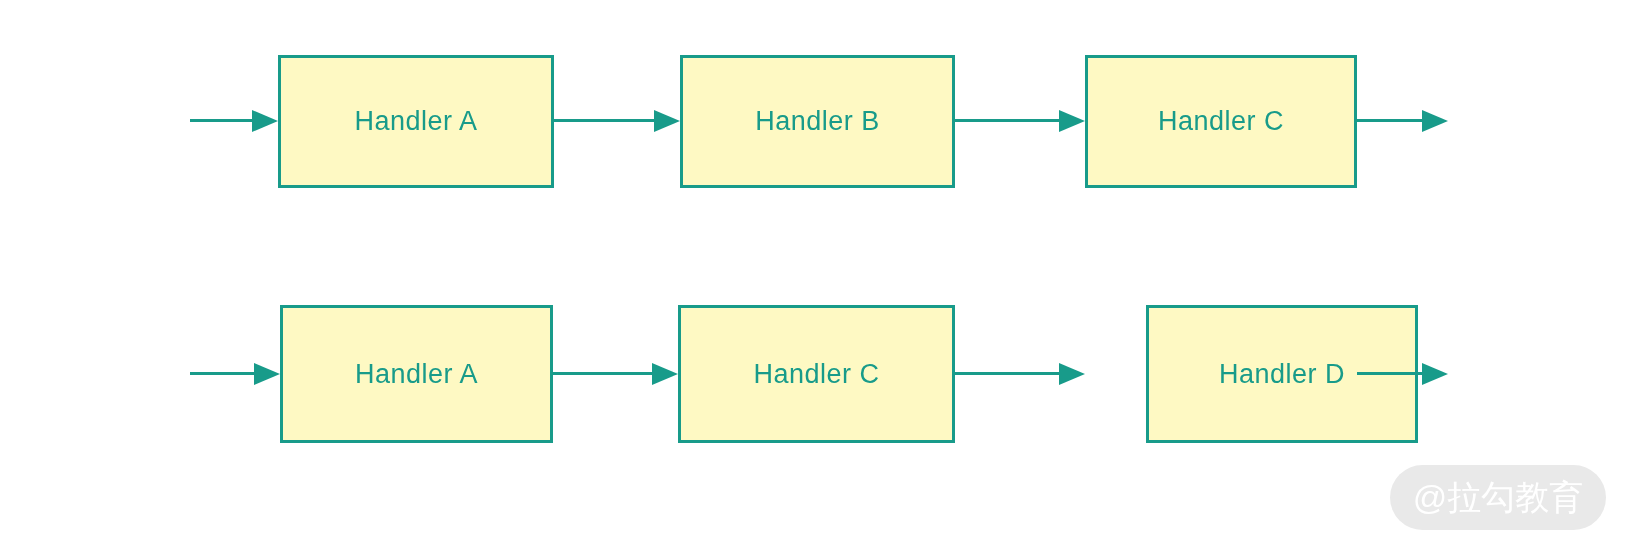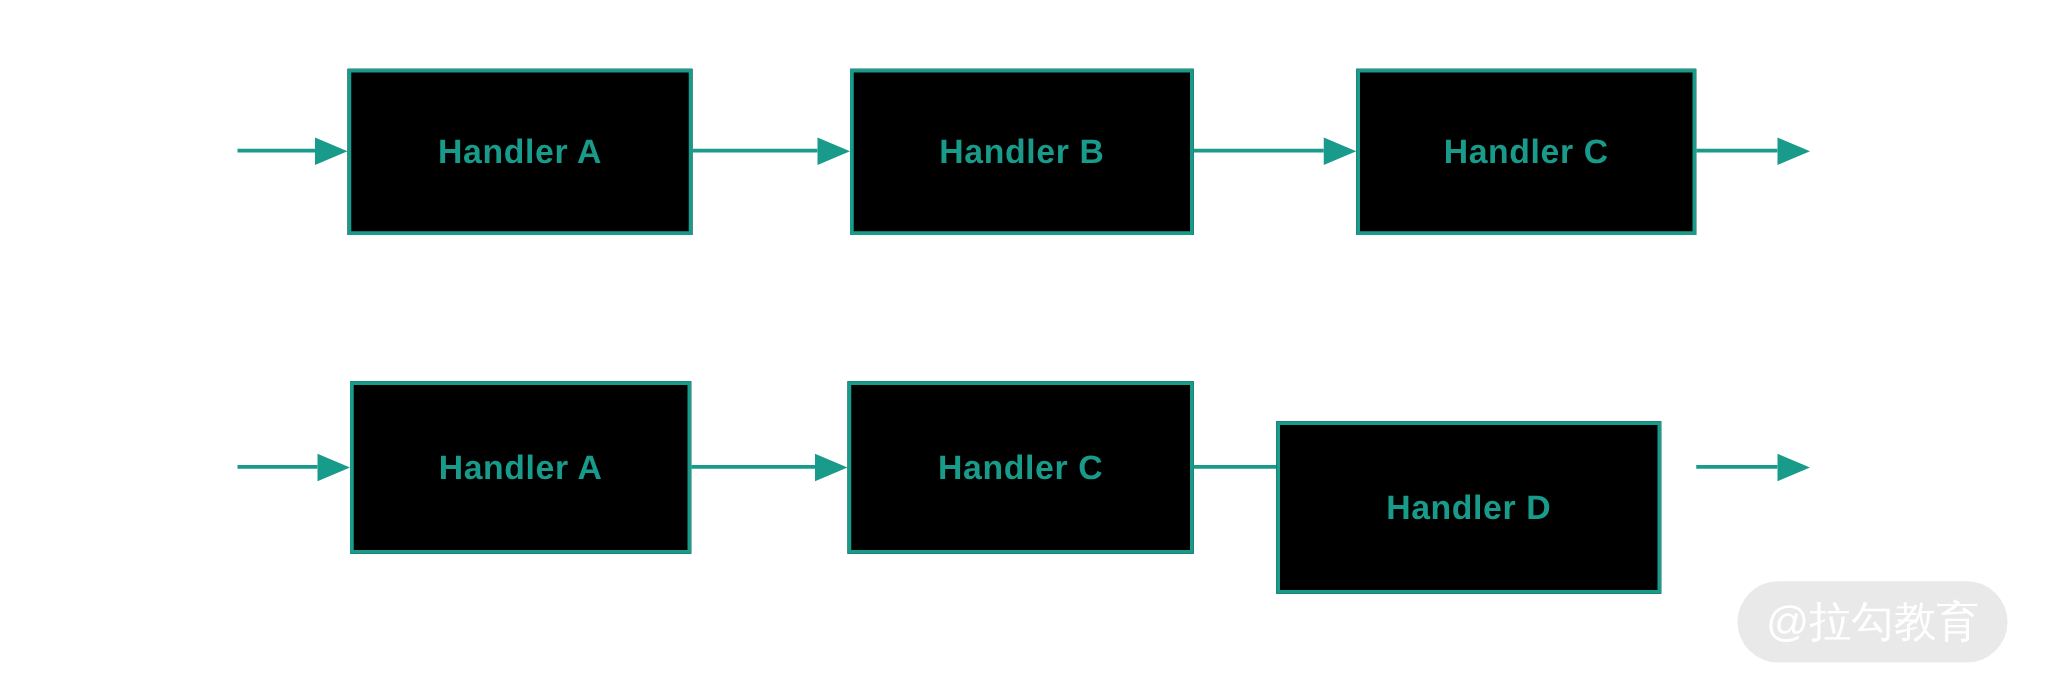--- a/index.html
+++ b/index.html
@@ -12,25 +12,24 @@
     position: relative;
     width: 1642px;
     height: 553px;
     background: var(--background, #ffffff);
     overflow: hidden;
   }
   .handler-box {
     position: absolute;
     box-sizing: border-box;
     border: 3px solid var(--accent, #189B8A);
-    background: #000000;
+    background: #fef9c3;
     display: flex;
     align-items: center;
     justify-content: center;
-    font-weight: bold;
   }
   .handler-label {
     color: var(--accent, #189B8A);
     font-size: 27px;
     letter-spacing: 0.5px;
     white-space: nowrap;
   }
   .flow-arrow {
     position: absolute;
     height: 3px;
@@ -60,21 +59,21 @@
   .r1-b3 { left: 1085px; width: 272px; }
   
   .r2-box   { top: 305px; height: 138px; }
   .r2-arrow { top: 372px; }
   .r2-lead  { left: 190px;  width: 64px;  }
   .r2-a1    { left: 553px;  width: 99px;  }
   .r2-a2    { left: 955px;  width: 104px; }
   .r2-trail { left: 1357px; width: 65px;  }
   .r2-b1 { left: 280px;  width: 273px; }
   .r2-b2 { left: 678px;  width: 277px; }
-  .r2-b3 { left: 1021px; width: 308px; margin-top: 32px; }
+  .r2-b3 { left: 1146px; width: 272px; }
   
   .watermark {
     position: absolute;
     left: 1390px;
     top: 465px;
     width: 216px;
     height: 65px;
     border-radius: 33px;
     background: var(--watermark-bg, #E9E9E9);
     display: flex;

